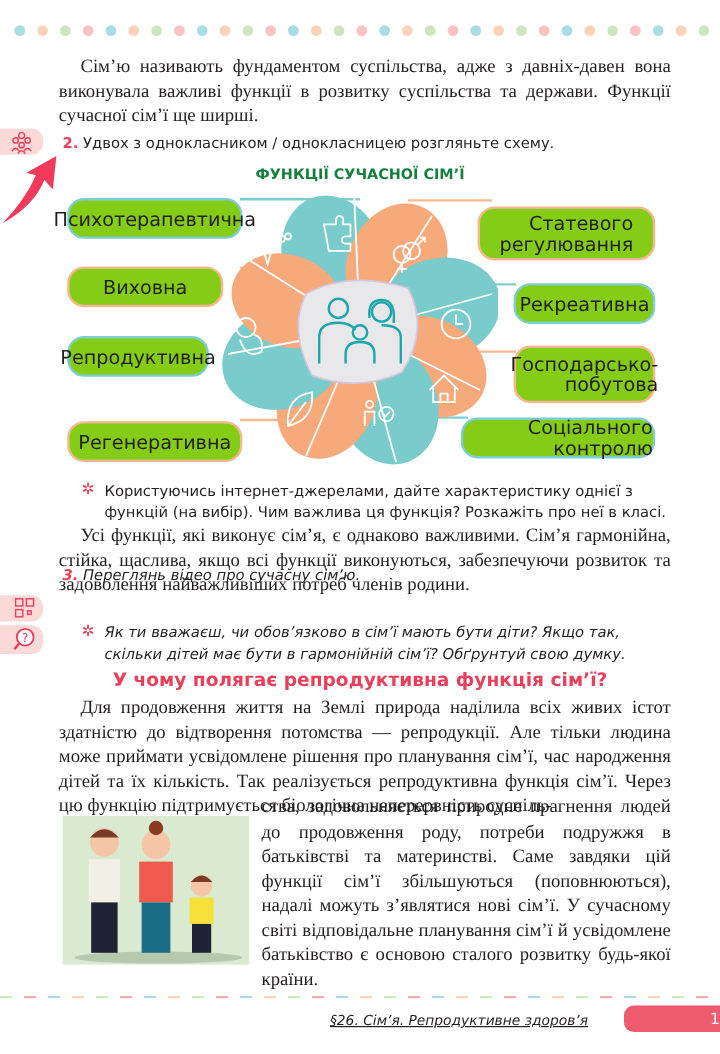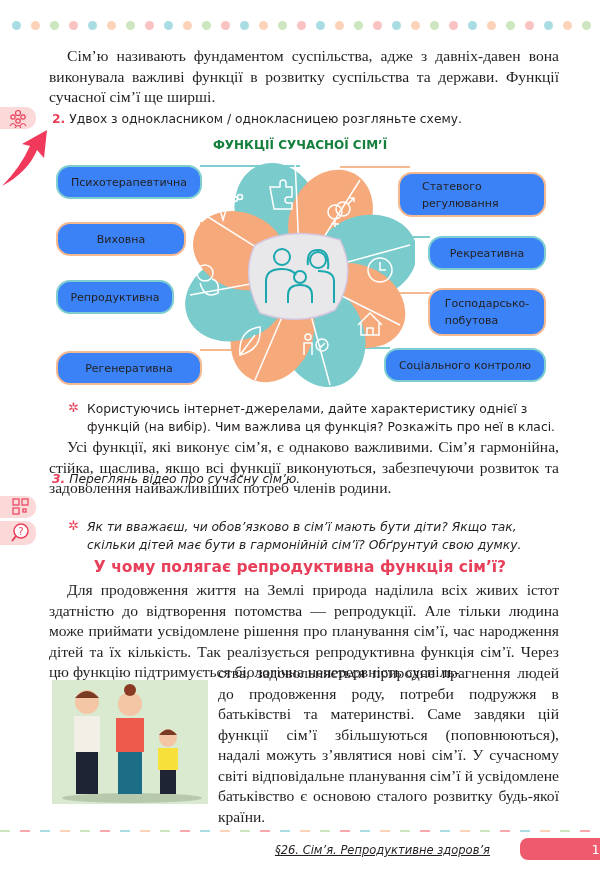--- a/index.html
+++ b/index.html
@@ -8,22 +8,22 @@
   .dots{position:absolute;top:21px;left:12px;right:0;height:12px;}
   .dot{position:absolute;width:9px;height:9px;border-radius:50%;top:0;}
   .serif{font-family:"Liberation Serif", serif;font-size:15.6px;line-height:20.5px;color:#231f20;}
   .p1{position:absolute;left:49px;top:46px;width:510px;text-align:justify;}
   .indent{text-indent:18px;}
   .side-tab{position:absolute;left:0;width:36px;background:#fbd9d9;border-radius:0 10px 10px 0;}
   .task-num{color:#e8405a;font-weight:bold;}
   .task{position:absolute;font-family:"DejaVu Sans", sans-serif;font-size:12.3px;color:#231f20;}
   .diag-title{position:absolute;left:0;width:600px;top:138px;text-align:center;
       font-family:"DejaVu Sans", sans-serif;font-weight:bold;color:#15803d;font-size:12px;}
-  .fbox{position:absolute;border:2px solid;border-radius:14px;background:#3b82f6;
-      font-family:"DejaVu Sans", sans-serif;font-size:11px;color:#231f20;display:flex;align-items:center;justify-content:center;text-align:left;box-sizing:border-box;line-height:17px;}
+  .fbox{position:absolute;border:2px solid;border-radius:14px;background:#84cc16;
+      font-family:"DejaVu Sans", sans-serif;font-size:16px;color:#231f20;display:flex;align-items:center;justify-content:center;text-align:right;box-sizing:border-box;line-height:17px;}
   .teal{border-color:#7ecdd0;}
   .orange{border-color:#f6b98f;}
   .bullet{color:#e8405a;font-size:13px;position:absolute;}
   .subhead{position:absolute;left:0;width:600px;top:558px;text-align:center;
       font-family:"DejaVu Sans", sans-serif;color:#e8405a;font-size:15.5px;font-weight:bold;}
   .footer-line{position:absolute;top:830px;left:0;width:600px;height:2px;}
   .footer-text{position:absolute;top:843px;left:250px;width:240px;text-align:right;
       font-family:"DejaVu Sans", sans-serif;font-style:italic;font-size:11.5px;color:#231f20;text-decoration:underline;}
   .page-num{position:absolute;top:838px;left:520px;width:80px;height:22px;background:#ef5b6e;
       border-radius:8px 0 0 8px;color:#fff;font-family:"DejaVu Sans", sans-serif;font-weight:normal;

